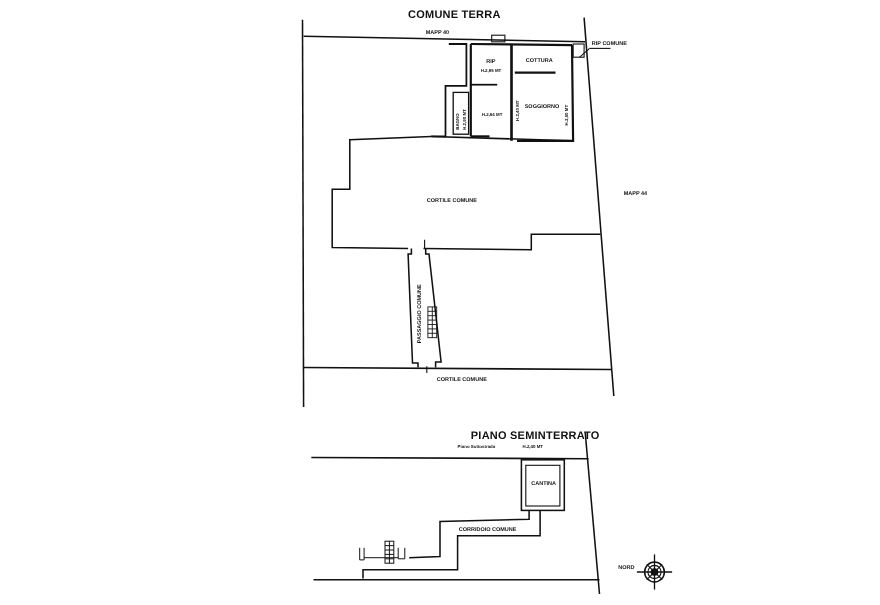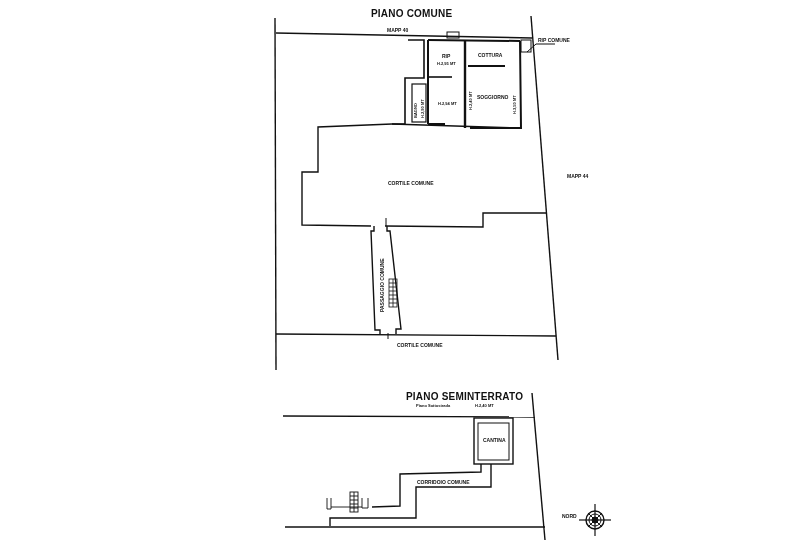--- a/index.html
+++ b/index.html
@@ -80,37 +80,37 @@
     <circle r="9" stroke-width="1.4"></circle>
     <circle r="6" stroke-width="1"></circle>
     <line x1="-16" y1="0" x2="16" y2="0" stroke-width="1.2"></line>
     <line x1="0" y1="-16" x2="0" y2="16" stroke-width="1.2"></line>
     <line x1="-7" y1="-7" x2="7" y2="7" stroke-width="1"></line>
     <line x1="-7" y1="7" x2="7" y2="-7" stroke-width="1"></line>
     <circle r="3" fill="#111"></circle>
   </g>
 </svg>
 
-<div class="lbl title" style="left:371px; top:8px;">PIANO COMUNE</div>
+<div class="lbl title" style="left:371px; top:8px;">COMUNE TERRA</div>
 <div class="lbl small" style="left:387px; top:27px;">MAPP 40</div>
 <div class="lbl small" style="left:538px; top:37px;">RIP COMUNE</div>
 <div class="lbl small" style="left:567px; top:173px;">MAPP 44</div>
 
 <div class="lbl small" style="left:442px; top:53px;">RIP</div>
 <div class="lbl tiny" style="left:437px; top:61px;">H.2,95 MT</div>
 <div class="lbl small" style="left:478px; top:52px;">COTTURA</div>
 <div class="lbl tiny vert" style="left:413px; top:118px;">BAGNO</div>
 <div class="lbl tiny vert" style="left:420px; top:118px;">H.2,90 MT</div>
 <div class="lbl tiny" style="left:438px; top:101px;">H.2,94 MT</div>
 <div class="lbl tiny vert" style="left:468px; top:110px;">H.2,40 MT</div>
 <div class="lbl small" style="left:477px; top:94px;">SOGGIORNO</div>
 <div class="lbl tiny vert" style="left:512px; top:114px;">H.3,50 MT</div>
 
 <div class="lbl small" style="left:388px; top:180px;">CORTILE COMUNE</div>
 <div class="lbl small vert" style="left:379px; top:312px;">PASSAGGIO COMUNE</div>
 <div class="lbl small" style="left:397px; top:342px;">CORTILE COMUNE</div>
 
-<div class="lbl title" style="left:390px; top:391px;padding-left:16px;">PIANO SEMINTERRATO</div>
+<div class="lbl title" style="left:412px; top:391px;padding-left:16px;">PIANO SEMINTERRATO</div>
 <div class="lbl tiny" style="left:416px; top:403px;">Piano Sottostrada</div>
 <div class="lbl tiny" style="left:475px; top:403px;">H.2,40 MT</div>
 <div class="lbl small" style="left:483px; top:437px;">CANTINA</div>
 <div class="lbl small" style="left:417px; top:479px;">CORRIDOIO COMUNE</div>
 <div class="lbl small" style="left:562px; top:513px;">NORD</div>
 
 </body></html>

